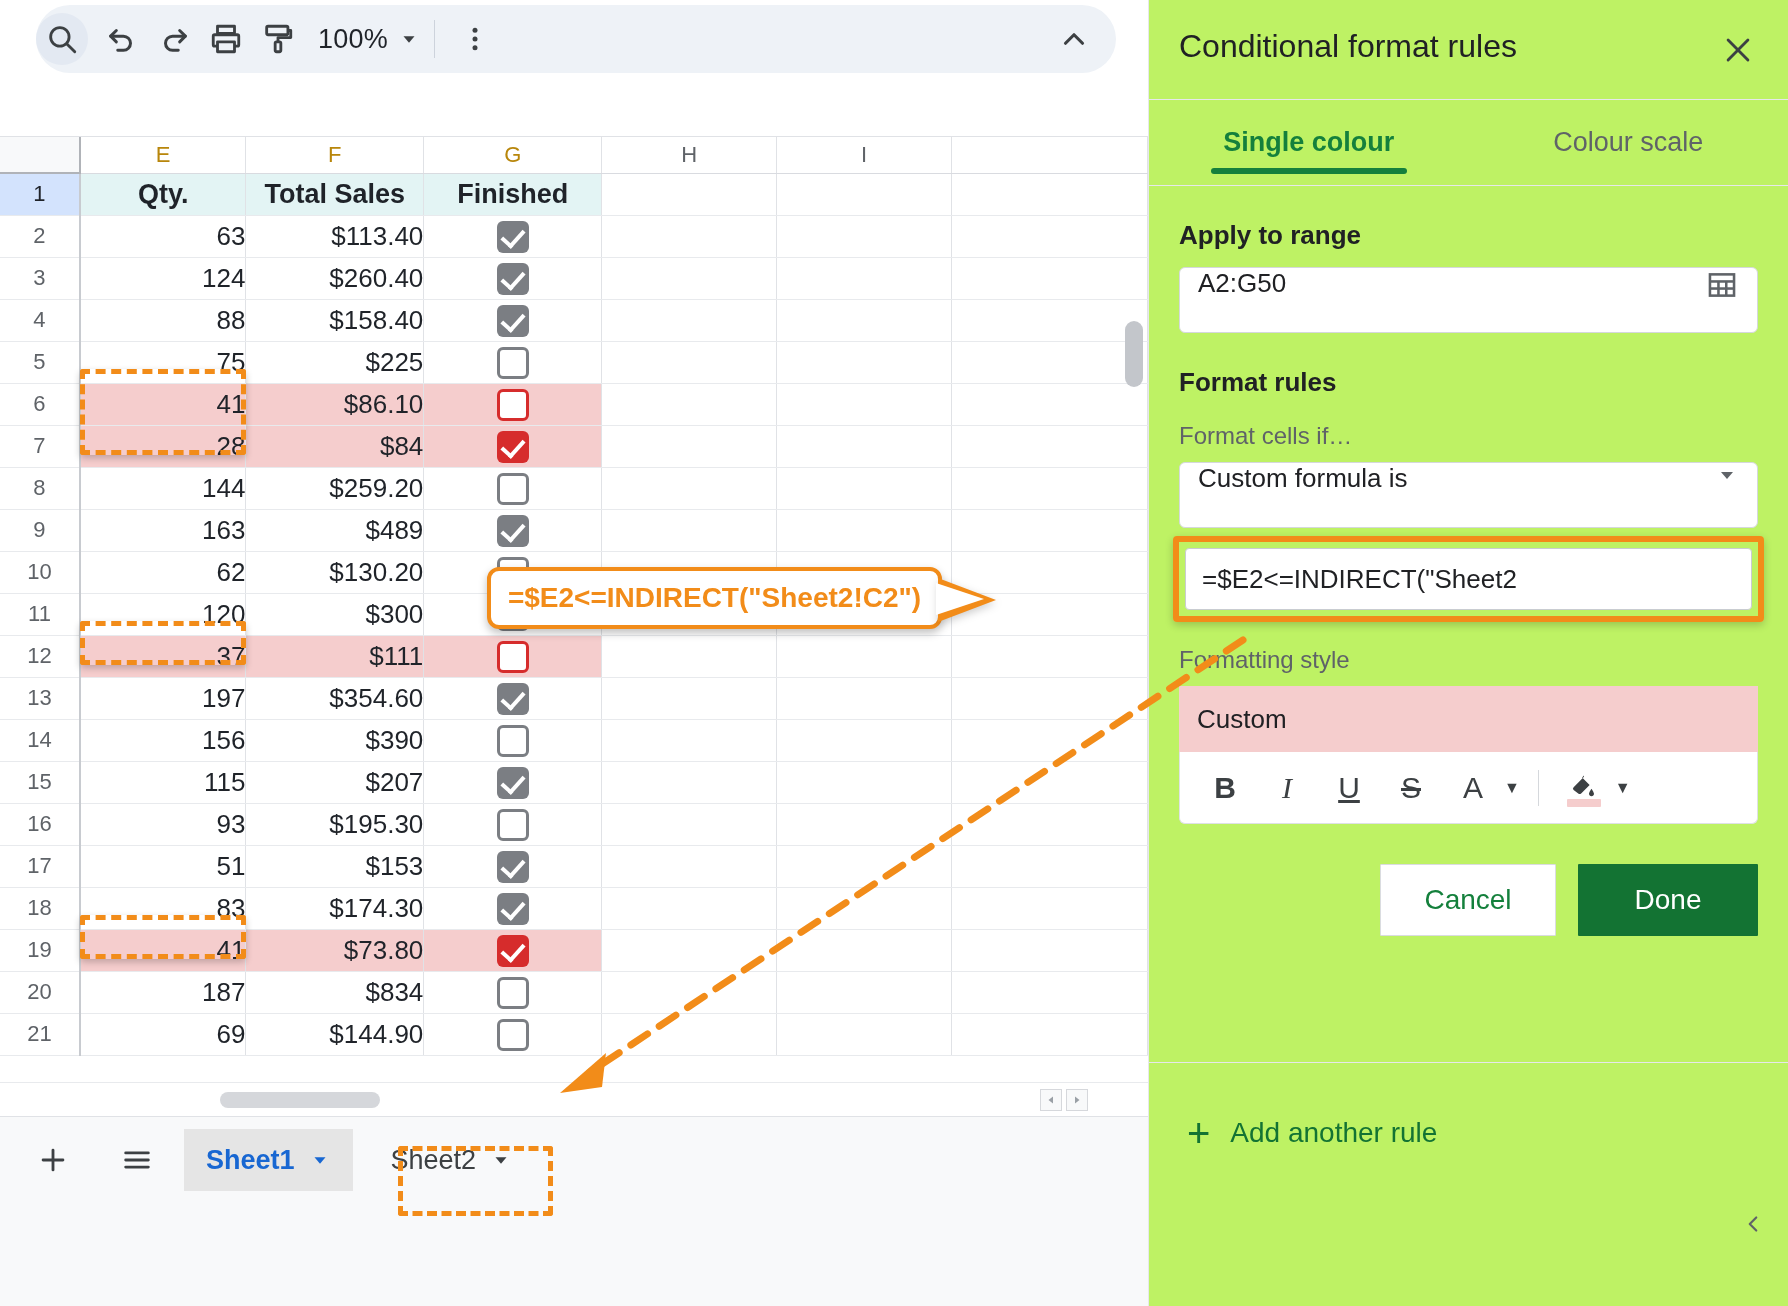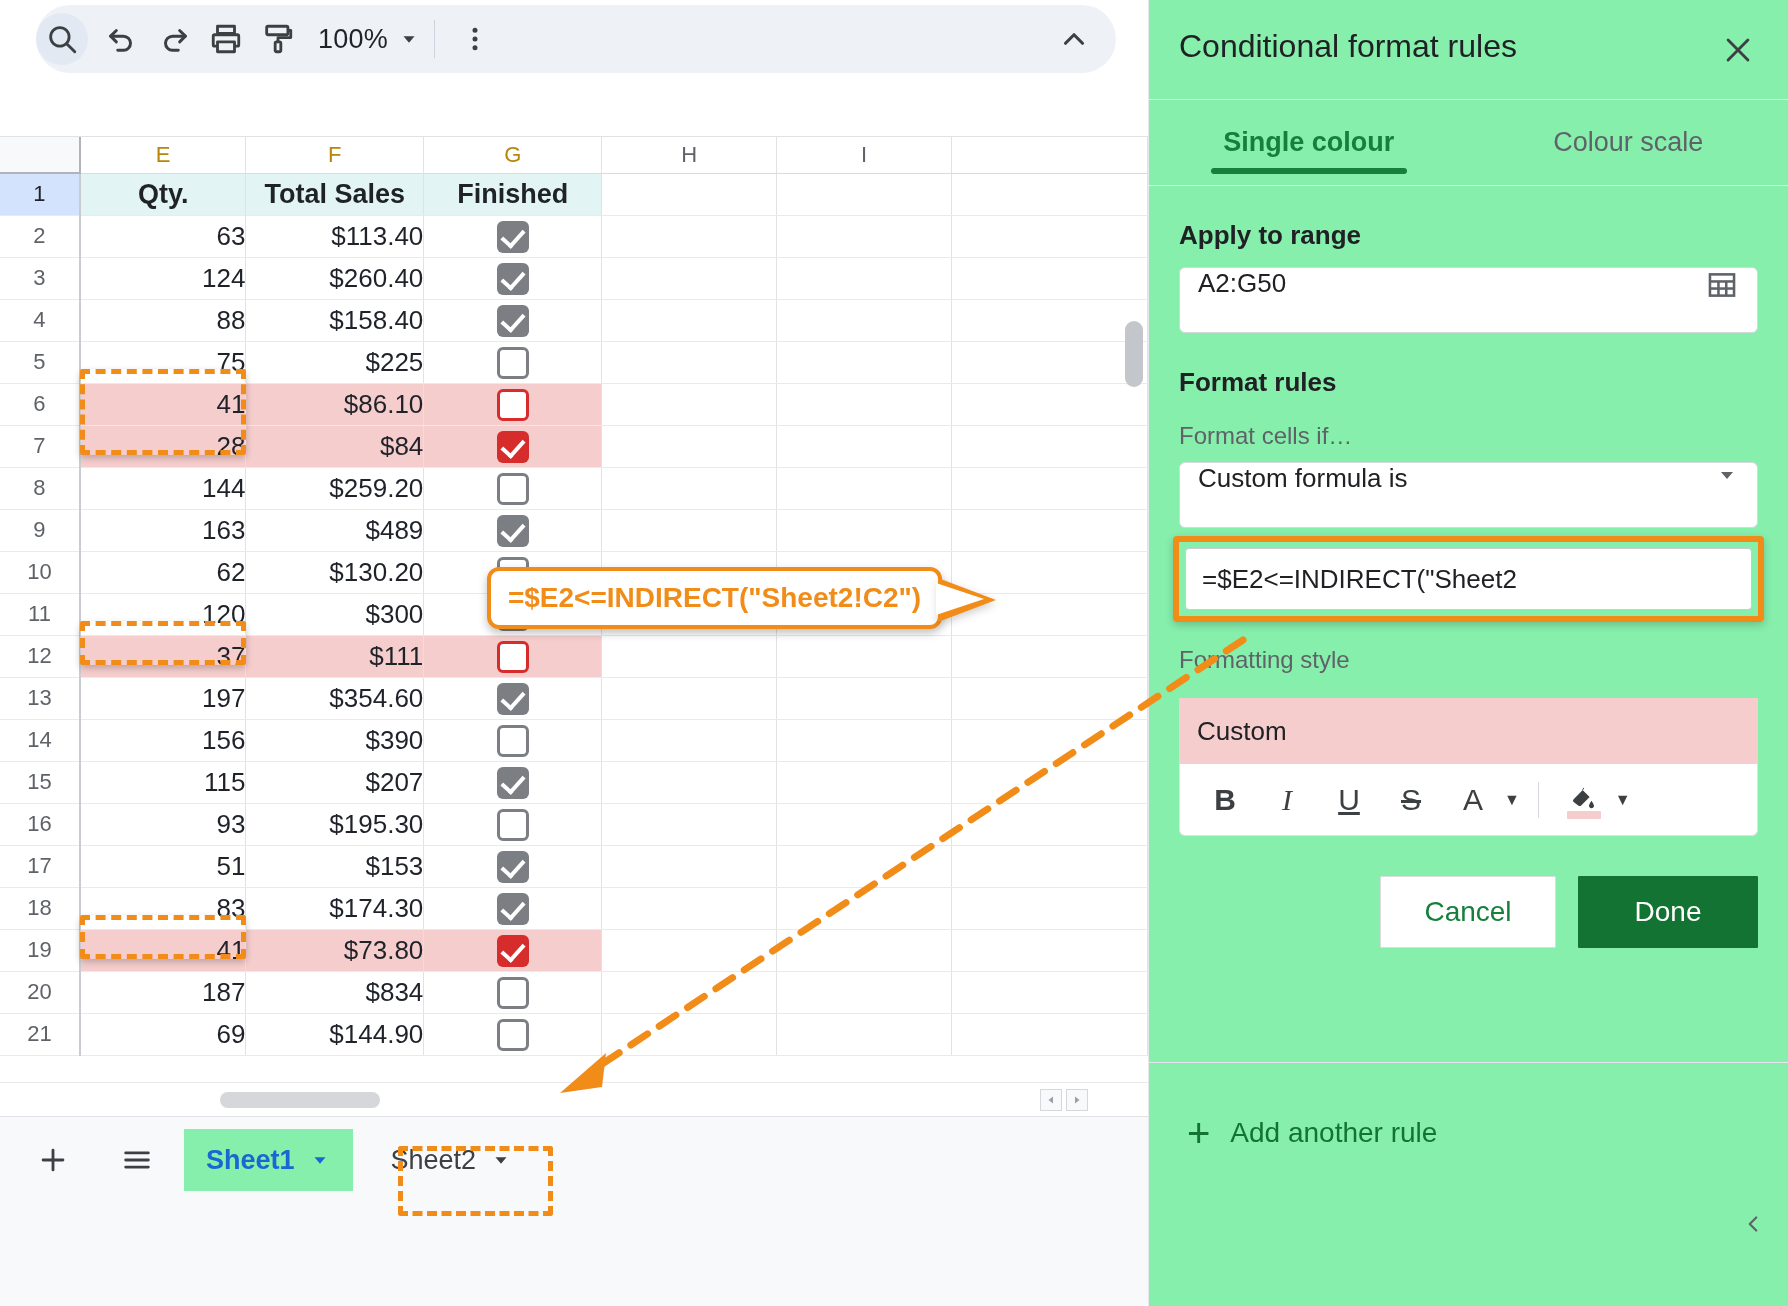--- a/index.html
+++ b/index.html
@@ -186,33 +186,33 @@
     width: 62px; height: 62px; margin-left: 22px;
     display: flex; align-items: center; justify-content: center;
     border-radius: 50%; cursor: pointer;
   }
   .sheet-tab {
     height: 62px; display: flex; align-items: center; gap: 14px;
     padding: 0 22px; margin-left: 16px; cursor: pointer;
     font-size: 27px; position: relative;
   }
   .sheet-tab.active {
-    background: #86efac; color: #1867d2; font-weight: bold;
+    background: #e5e5e5; color: #1867d2; font-weight: bold;
   }
   .sheet-tab.plain { color: #3c4043; }
   .tab-outline {
     position: absolute; border: 5px dashed #f28c19; border-radius: 3px;
     pointer-events: none; z-index: 8;
   }
 
   
   #panel {
     position: absolute; left: 1148px; top: 0;
     width: 640px; height: 1306px;
-    background: #86efac;
+    background: #bef264;
     border-left: 1px solid #e6e8eb;
   }
   .panel-head {
     position: relative; height: 100px;
     display: flex; align-items: center;
     border-bottom: 1px solid #e6e8eb;
   }
   .panel-title {
     position: absolute; left: 30px; top: 28px;
     font-size: 32px; color: #202124;
@@ -259,21 +259,21 @@
     border-radius: 4px;
     padding: 6px;
     box-shadow: 0 3px 8px rgba(0,0,0,.2);
   }
   .formula-box {
     height: 62px; border: 1px solid #c9ccd1; border-radius: 4px;
     display: flex; align-items: center; padding: 0 16px;
     font-size: 26px; color: #202124; background: #fff;
   }
   .style-preview {
-    margin: 24px 30px 0 30px; height: 66px;
+    margin: 12px 30px 0 30px; height: 66px;
     background: #f5cdcd; display: flex; align-items: center;
     padding: 0 18px; font-size: 26px; color: #202124;
   }
   .style-tools {
     margin: 0 30px; height: 72px;
     border: 1px solid #dfe1e5; border-top: none;
     border-radius: 0 0 6px 6px;
     display: flex; align-items: center; gap: 8px; padding: 0 18px;
     background: #fff;
   }

